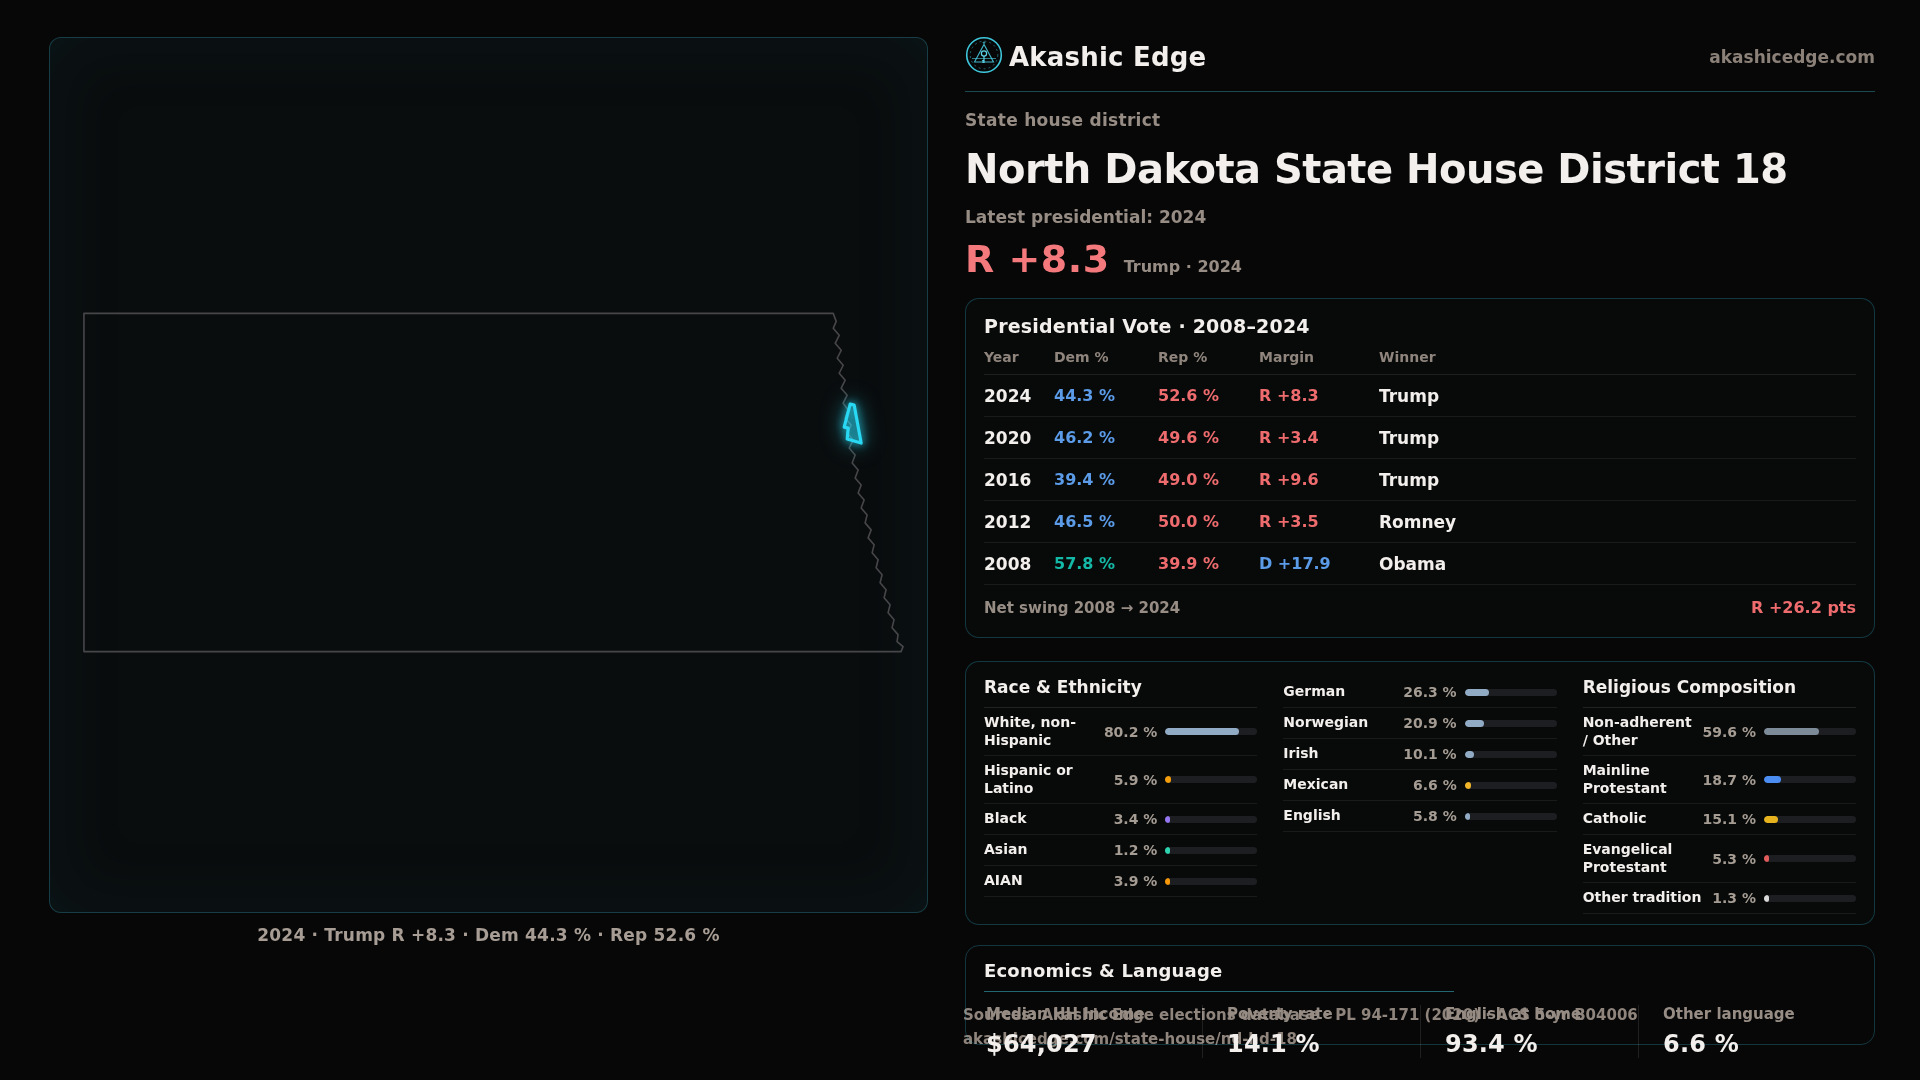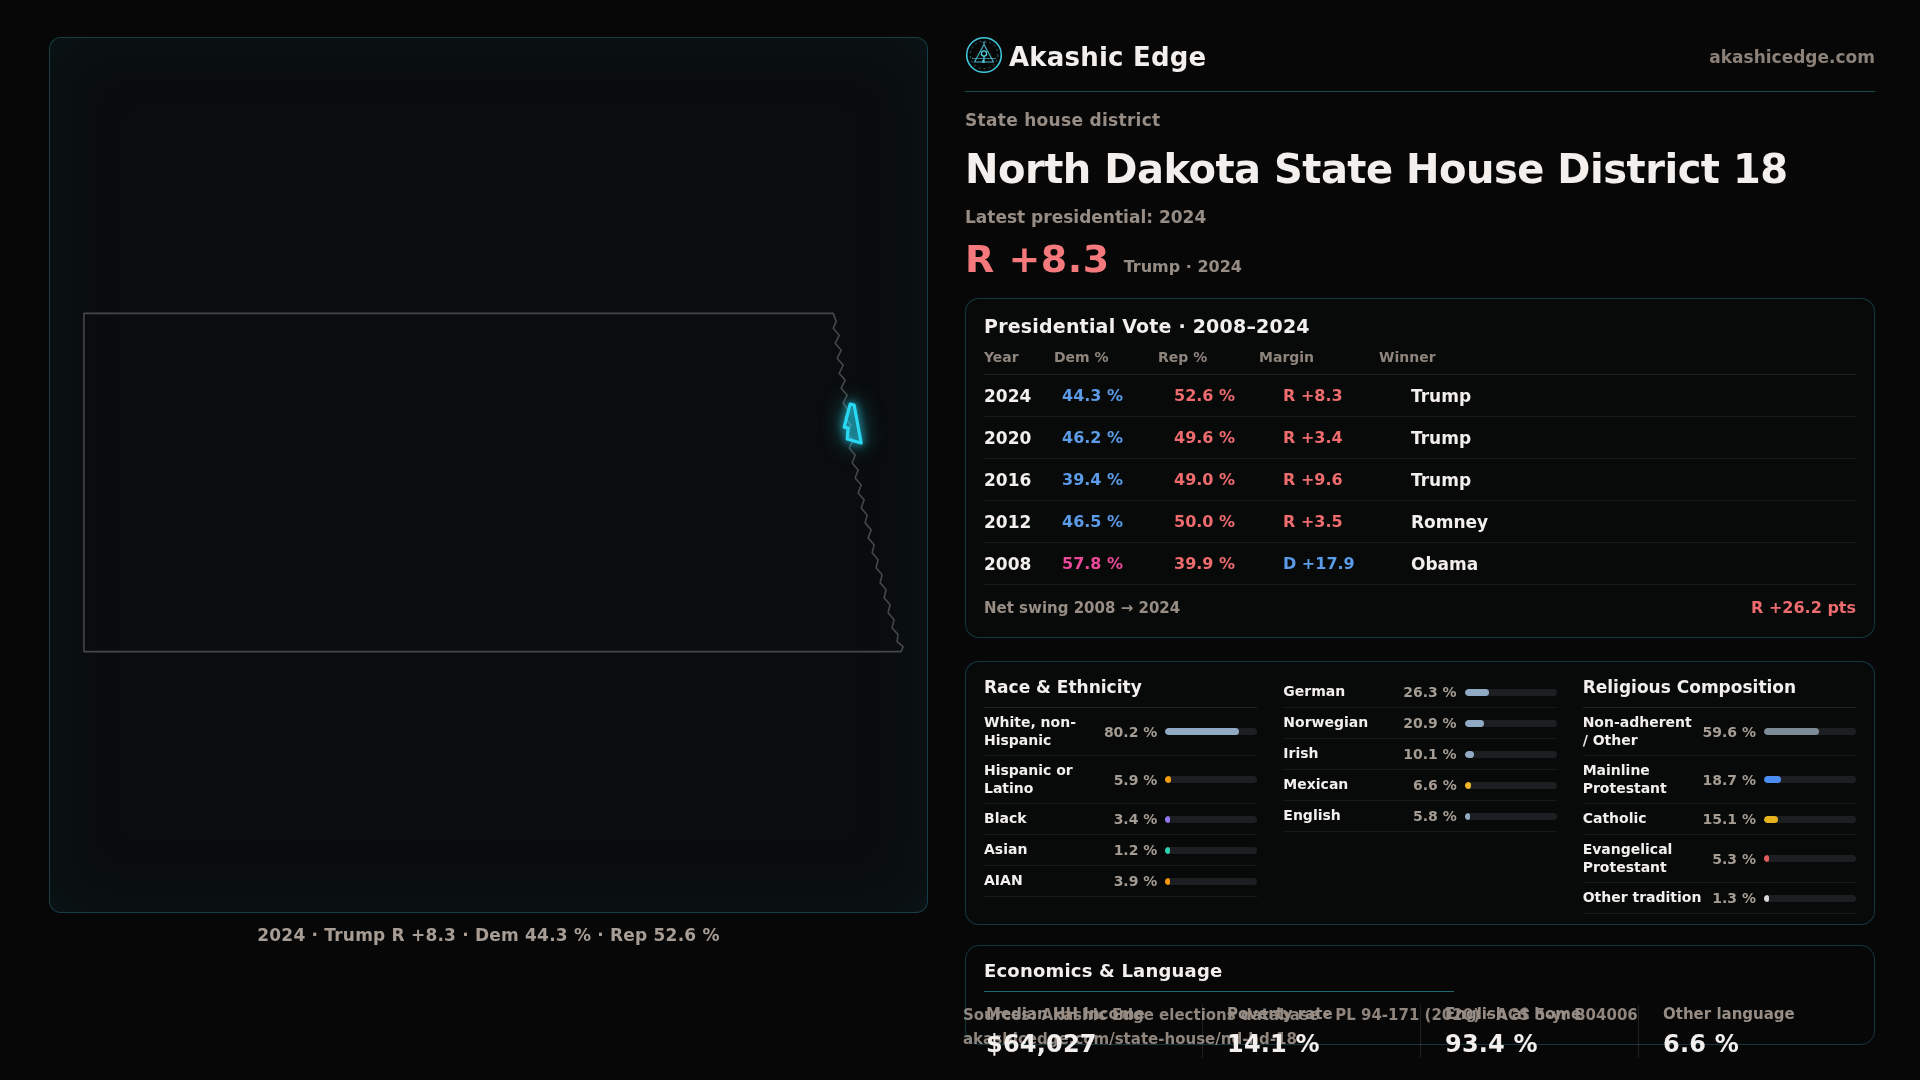--- a/index.html
+++ b/index.html
@@ -43,21 +43,21 @@
   .panel {
     position:absolute; left:965px; width:910px;
     border:1.5px solid rgba(56,189,215,.26); border-radius:14px;
   }
 
   
   #vote-panel { top:298px; height:340px; padding:16px 18px 12px; background:rgba(10,12,13,.55); }
   .panel-title { font-size:19px; font-weight:bold; letter-spacing:.2px; }
   .vt-grid { display:grid; grid-template-columns:70px 104px 101px 120px 1fr; align-items:center; }
   .vt-head { margin-top:12px; padding-bottom:9px; font-size:14px; font-weight:bold; color:#8f857d; border-bottom:1px solid rgba(255,255,255,.09); }
-  .vt-row { height:42px; font-weight:bold; border-bottom:1px solid rgba(255,255,255,.07);gap:8px; }
+  .vt-row { height:42px; font-weight:bold; border-bottom:1px solid rgba(255,255,255,.07); }
   .vt-year, .vt-winner { font-size:17px; color:#f2efec; }
   .vt-num { font-size:16px; }
   .vt-footer { display:flex; justify-content:space-between; align-items:center; padding-top:13px; }
   .vt-footer-label { font-size:15px; font-weight:bold; color:#978d85; }
   .vt-footer-value { font-size:16px; font-weight:bold; }
 
   
   #demo-panel { top:661px; height:264px; padding:15px 18px; background:rgba(10,12,13,.55);
                 display:grid; grid-template-columns:1fr 1fr 1fr; gap:26px; }
   .demo-title { font-size:17px; font-weight:bold; padding-bottom:10px; border-bottom:1px solid rgba(255,255,255,.10); }
@@ -160,21 +160,21 @@
   </div>
   <div class="vt-grid vt-row">
     <span class="vt-year">2012</span>
     <span class="vt-num" style="color: rgb(91, 155, 232);">46.5 %</span>
     <span class="vt-num" style="color: rgb(238, 107, 110);">50.0 %</span>
     <span class="vt-num" style="color: rgb(238, 107, 110);">R +3.5</span>
     <span class="vt-winner">Romney</span>
   </div>
   <div class="vt-grid vt-row">
     <span class="vt-year">2008</span>
-    <span class="vt-num" style="color: #ec4899;">57.8 %</span>
+    <span class="vt-num" style="color: #14b8a6;">57.8 %</span>
     <span class="vt-num" style="color: rgb(238, 107, 110);">39.9 %</span>
     <span class="vt-num" style="color: rgb(91, 155, 232);">D +17.9</span>
     <span class="vt-winner">Obama</span>
   </div>
 
   <div class="vt-footer">
     <span class="vt-footer-label">Net swing 2008 → 2024</span>
     <span class="vt-footer-value" style="color: rgb(238, 107, 110);">R +26.2 pts</span>
   </div>
 </div>

